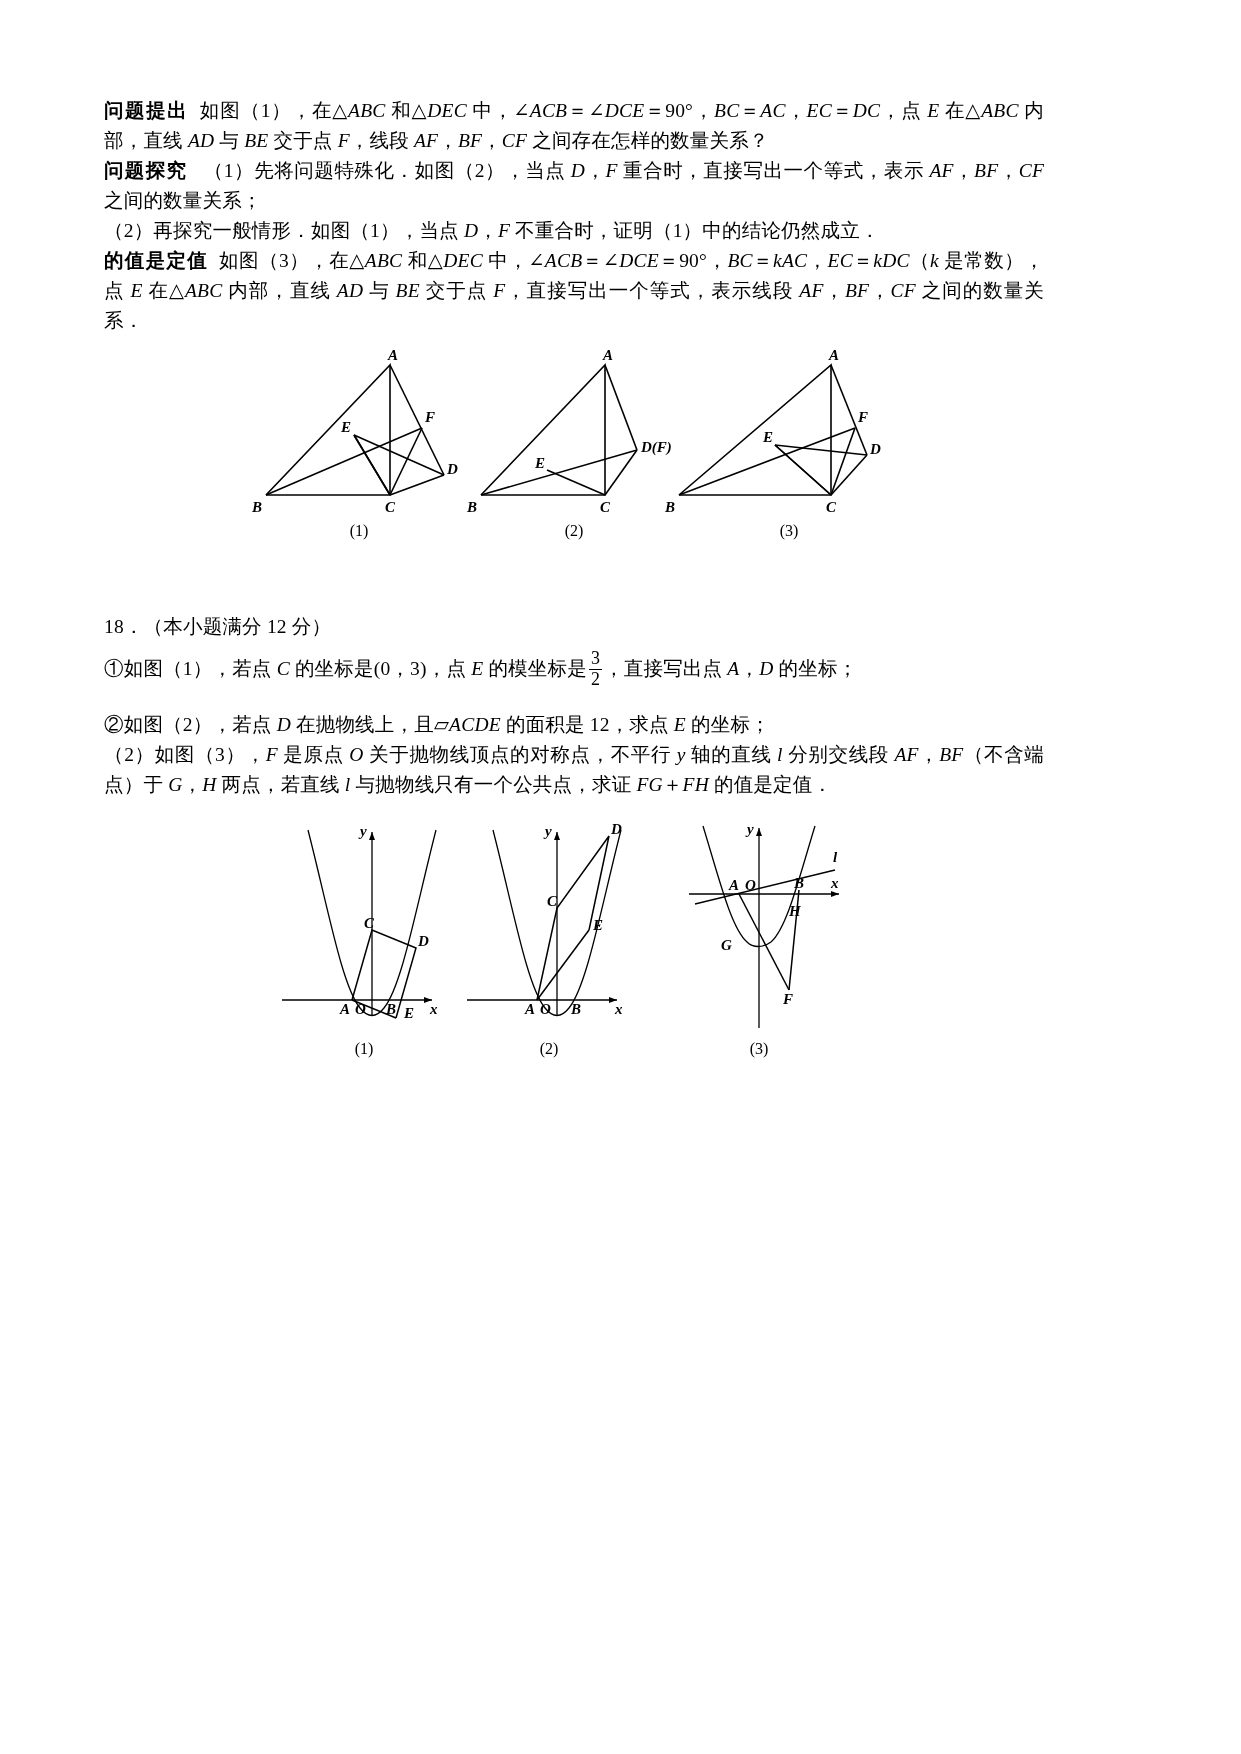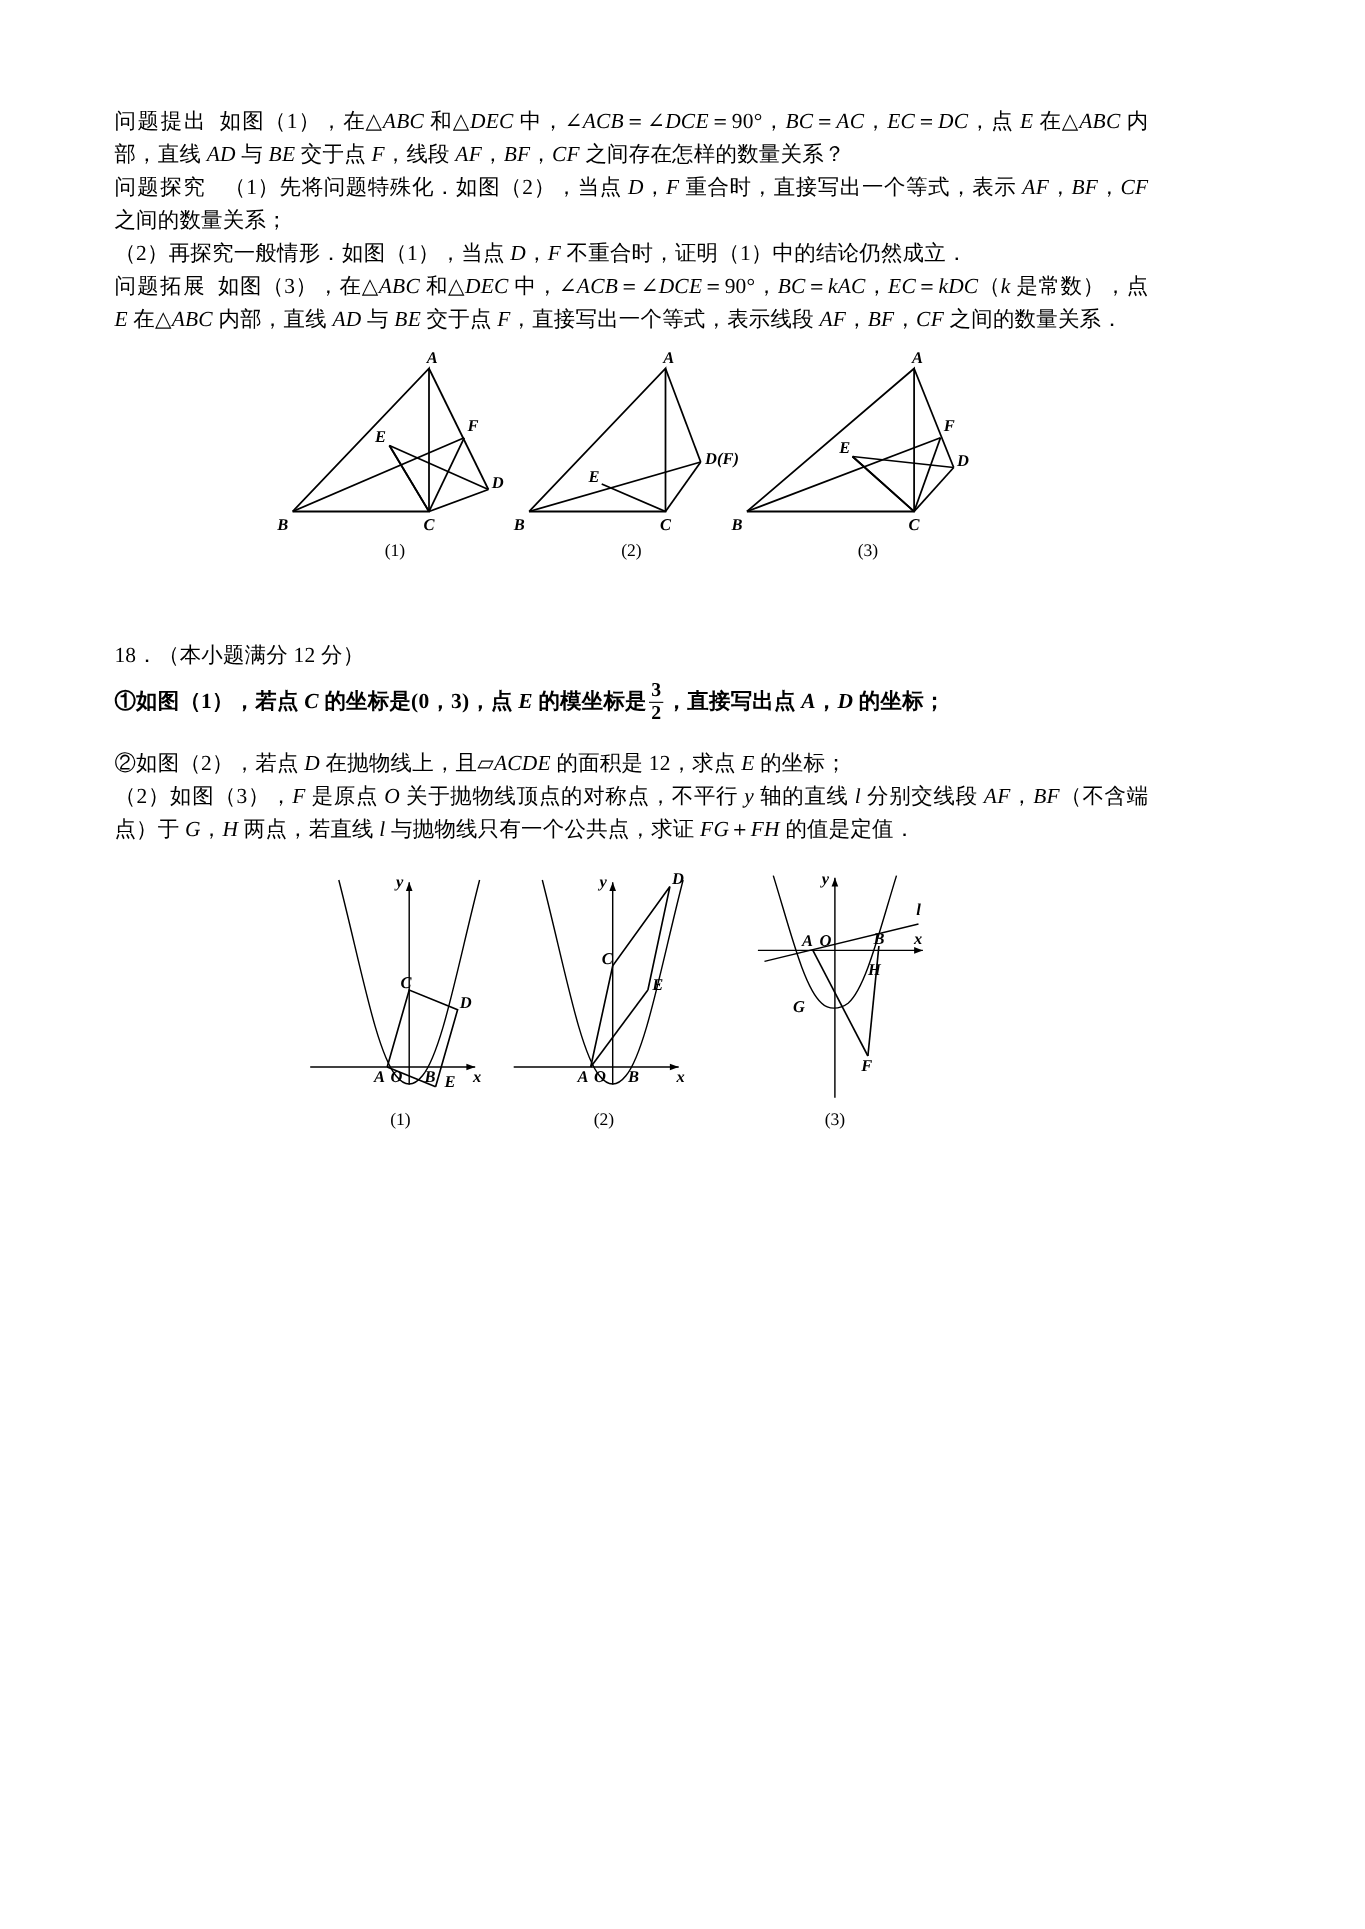--- a/index.html
+++ b/index.html
@@ -29,21 +29,21 @@
   }
   .para {
     font-size: 19.5px;
     line-height: 30px;
     text-align: justify;
     text-justify: inter-ideograph;
     margin: 0 0 0 0;
     letter-spacing: 0.2px;
   }
   .lead {
-    font-weight: normal;
+    font-weight: bold;
     letter-spacing: 1px;
   }
   .mi {
     font-family: "Liberation Serif", "DejaVu Serif", serif;
     font-style: italic;
   }
   .mn { font-style: normal; }
   .sup { font-size: 0.68em; vertical-align: super; }
   .frac {
     display: inline-block;
@@ -98,21 +98,21 @@
     <p class="para">
       <span class="lead">问题探究</span>&nbsp;&nbsp;
       <span>（1）先将问题特殊化．如图（2），当点 <span class="mi">D</span>，<span class="mi">F</span> 重合时，直接写出一个等式，表示 <span class="mi">AF</span>，<span class="mi">BF</span>，<span class="mi">CF</span> 之间的数量关系；</span>
     </p>
 
     <p class="para">
       <span>（2）再探究一般情形．如图（1），当点 <span class="mi">D</span>，<span class="mi">F</span> 不重合时，证明（1）中的结论仍然成立．</span>
     </p>
 
     <p class="para">
-      <span class="lead">问题拓展</span>&nbsp;
+      <span class="lead">的值是定值</span>&nbsp;
       <span>如图（3），在△<span class="mi">ABC</span> 和△<span class="mi">DEC</span> 中，∠<span class="mi">ACB</span>＝∠<span class="mi">DCE</span>＝90°，<span class="mi">BC</span>＝<span class="mi">kAC</span>，<span class="mi">EC</span>＝<span class="mi">kDC</span>（<span class="mi">k</span> 是常数），点 <span class="mi">E</span> 在△<span class="mi">ABC</span> 内部，直线 <span class="mi">AD</span> 与 <span class="mi">BE</span> 交于点 <span class="mi">F</span>，直接写出一个等式，表示线段 <span class="mi">AF</span>，<span class="mi">BF</span>，<span class="mi">CF</span> 之间的数量关系．</span>
     </p>
 
     <div class="figrow" style="height:200px; margin-top:14px;">
 
       <div class="figblock" style="left:140px; top:0;">
         <svg width="230" height="180" viewBox="0 0 230 180">
 
           <polyline points="22,145 146,15 146,145 22,145"></polyline>
 
@@ -188,21 +188,21 @@
     </div>
 
     <div style="height:62px;" class="spacer"></div>
 
     <p class="para">
       <span>18．</span><span>（本小题满分 12 分）</span>
     </p>
 
 
 
-    <p class="para" style="line-height:46px; margin-top:4px;font-weight:bold;">
+    <p class="para" style="line-height:46px; margin-top:4px;">
       ①如图（1），若点 <span class="mi">C</span> 的坐标是(0，3)，点 <span class="mi">E</span> 的模坐标是<span class="frac"><span class="num">3</span><span class="bar"></span><span class="den">2</span></span>，直接写出点 <span class="mi">A</span>，<span class="mi">D</span> 的坐标；
     </p>
 
     <p class="para" style="margin-top:18px;">
       ②如图（2），若点 <span class="mi">D</span> 在抛物线上，且▱<span class="mi">ACDE</span> 的面积是 12，求点 <span class="mi">E</span> 的坐标；
     </p>
 
     <p class="para">
       （2）如图（3），<span class="mi">F</span> 是原点 <span class="mi">O</span> 关于抛物线顶点的对称点，不平行 <span class="mi">y</span> 轴的直线 <span class="mi">l</span> 分别交线段 <span class="mi">AF</span>，<span class="mi">BF</span>（不含端点）于 <span class="mi">G</span>，<span class="mi">H</span> 两点，若直线 <span class="mi">l</span> 与抛物线只有一个公共点，求证 <span class="mi">FG</span>＋<span class="mi">FH</span> 的值是定值．
     </p>

